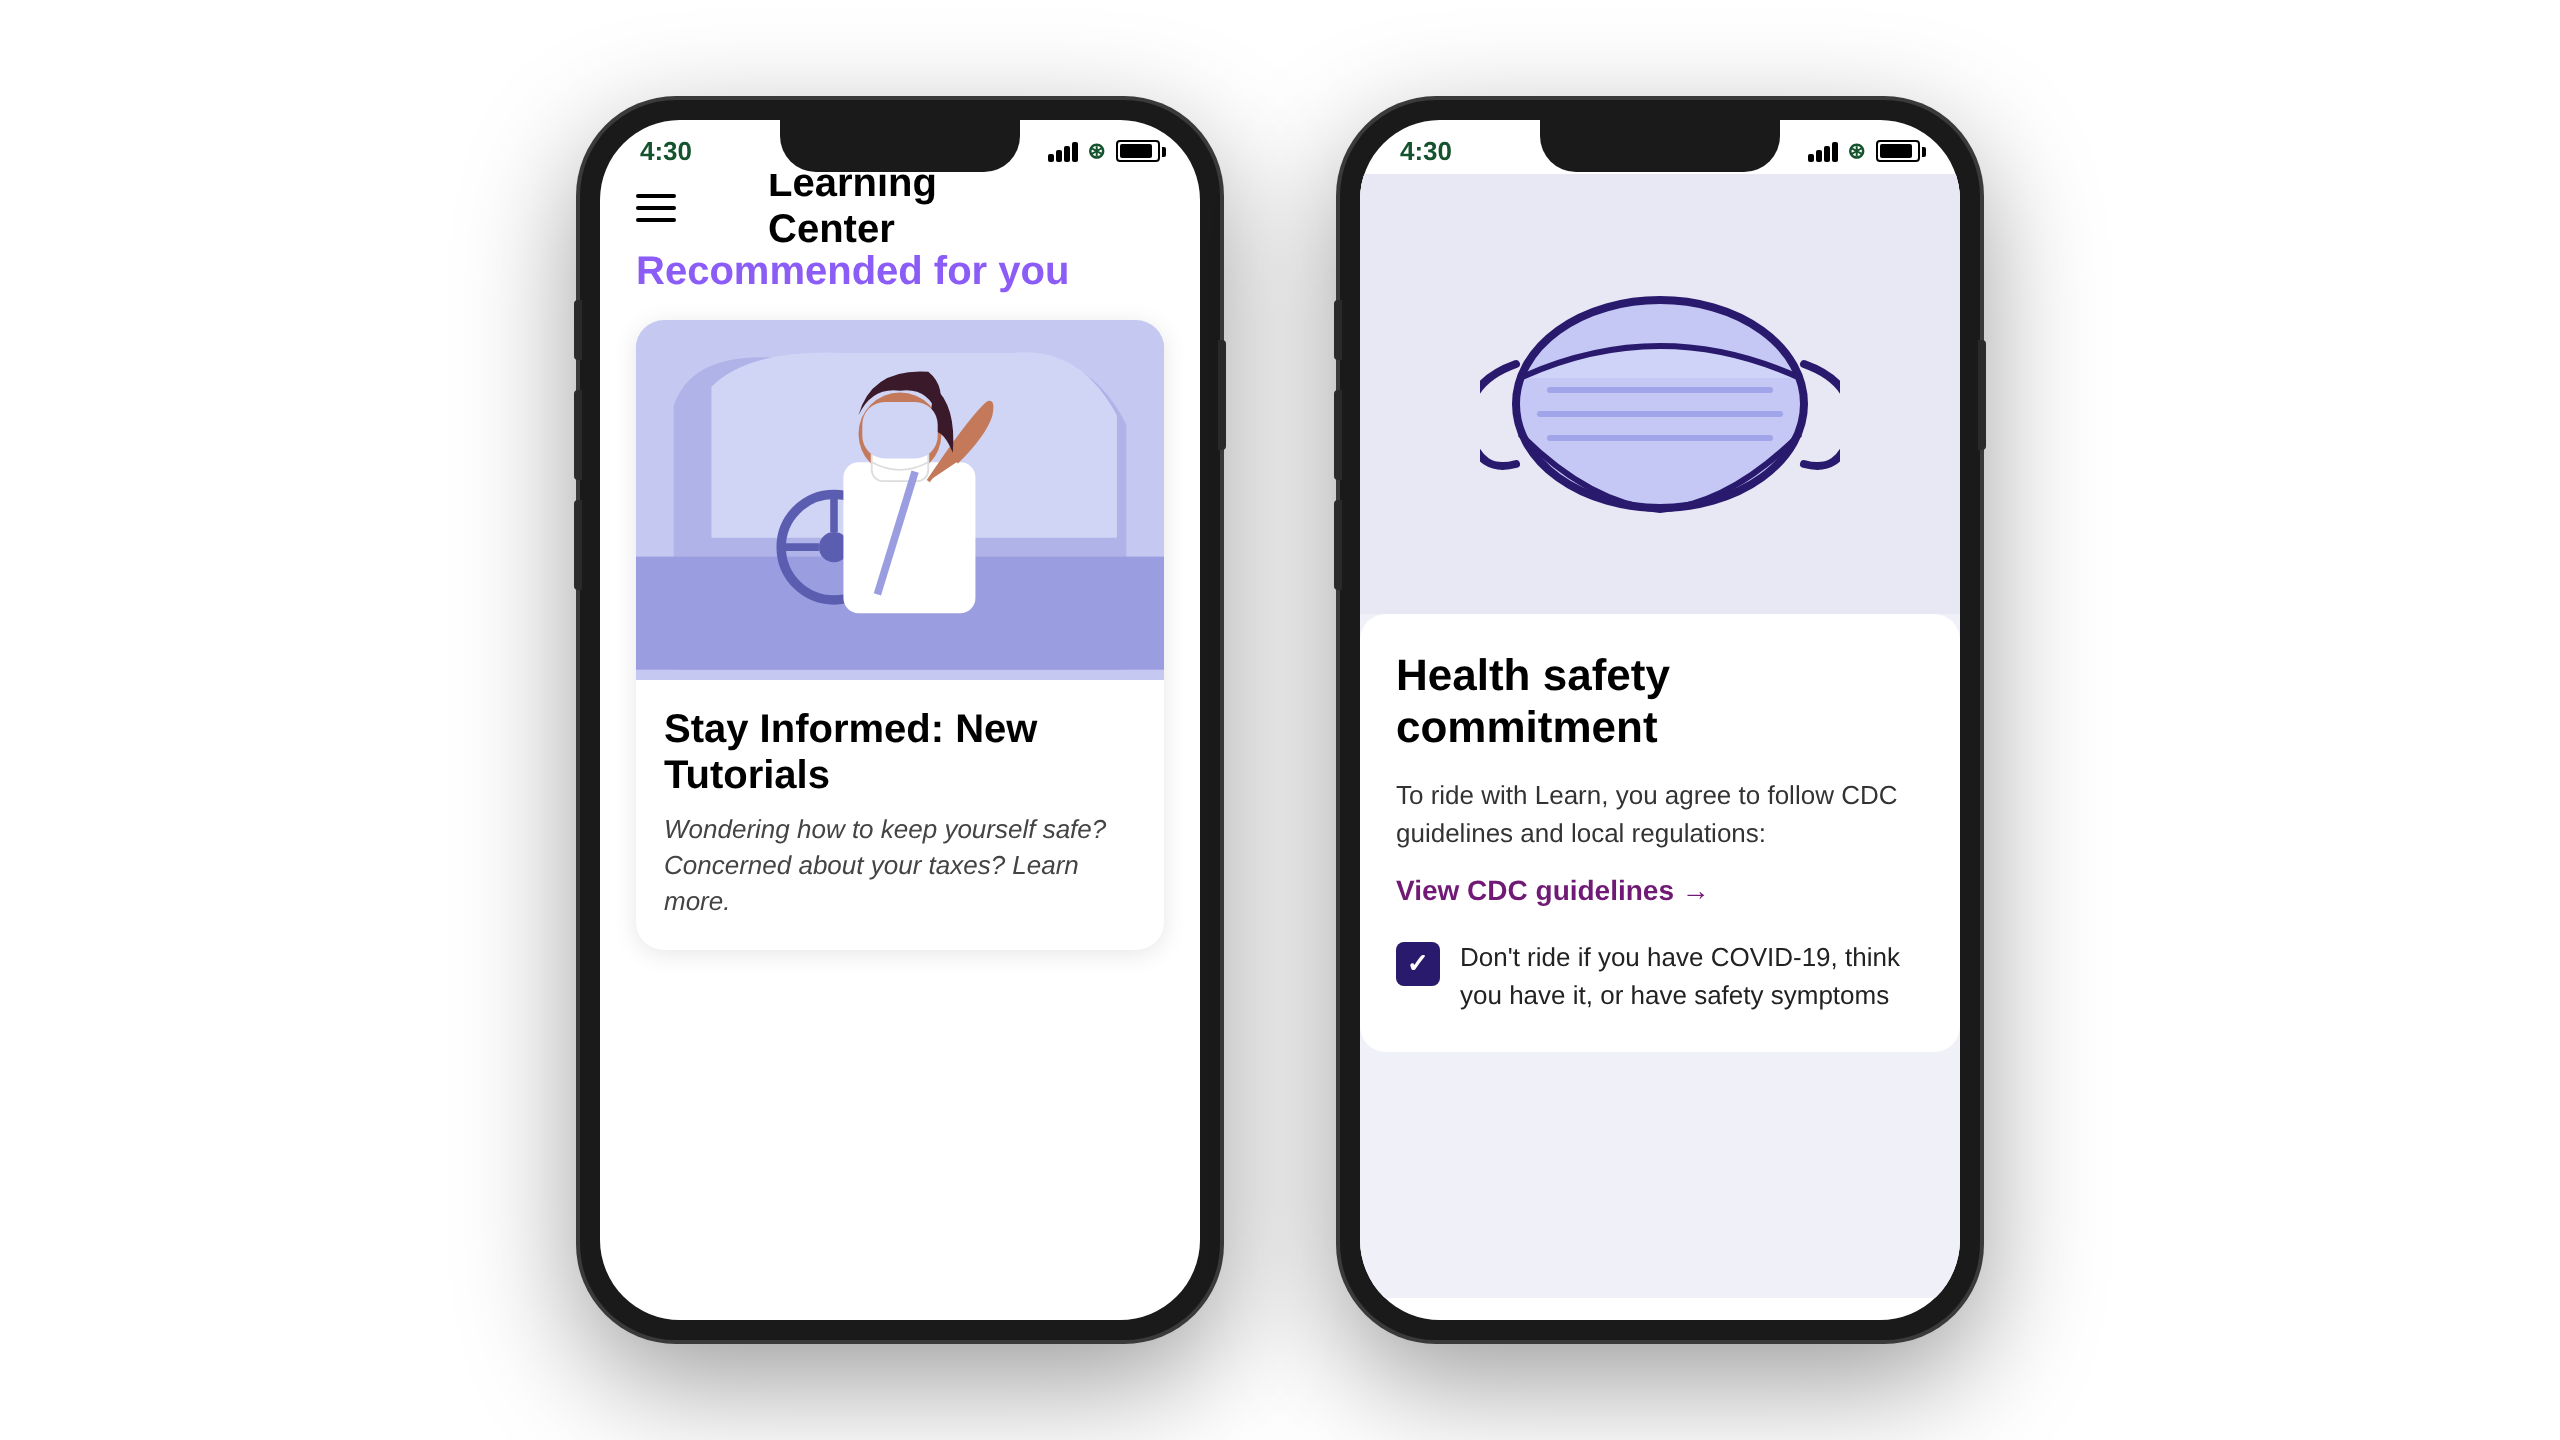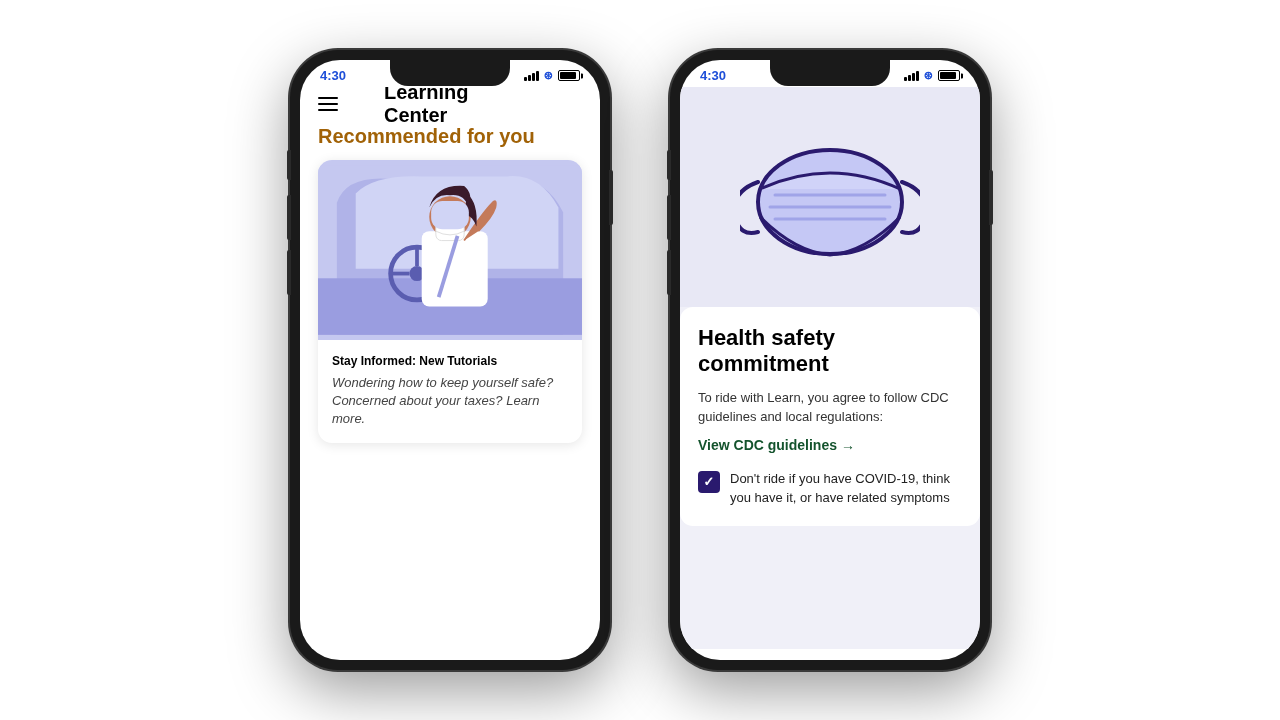--- a/index.html
+++ b/index.html
@@ -50,21 +50,21 @@
     }
 
     
     .status-bar {
       display: flex;
       justify-content: space-between;
       align-items: center;
       padding: 8px 20px 4px;
       font-size: 12px;
       font-weight: 600;
-      color: #1d4ed8;
+      color: #14532d;
       position: relative;
       z-index: 5;
     }
 
     .status-time {
       font-size: 13px;
       font-weight: 700;
     }
 
     .status-icons {
@@ -160,21 +160,21 @@
       left: 50%;
       transform: translateX(-50%);
       font-size: 20px;
       font-weight: 700;
       color: #000;
     }
 
     .section-title {
       font-size: 20px;
       font-weight: 800;
-      color: #a16207;
+      color: #8b5cf6;
       margin-bottom: 12px;
     }
 
     .card {
       border-radius: 14px;
       overflow: hidden;
       background: #fff;
       box-shadow: 0 2px 12px rgba(0,0,0,0.1);
     }
 
@@ -187,21 +187,21 @@
       display: flex;
       align-items: center;
       justify-content: center;
     }
 
     .card-body {
       padding: 14px;
     }
 
     .card-title {
-      font-size: 12px;
+      font-size: 20px;
       font-weight: 800;
       color: #000;
       margin-bottom: 6px;
     }
 
     .card-desc {
       font-size: 13px;
       color: #444;
       line-height: 1.4;
       font-style: italic;
@@ -239,21 +239,21 @@
     .safety-desc {
       font-size: 13px;
       color: #333;
       line-height: 1.5;
       margin-bottom: 10px;
     }
 
     .cdc-link {
       font-size: 14px;
       font-weight: 700;
-      color: #14532d;
+      color: #701a75;
       display: flex;
       align-items: center;
       gap: 6px;
       margin-bottom: 16px;
       cursor: pointer;
     }
 
     .checkbox-row {
       display: flex;
       align-items: flex-start;
@@ -462,19 +462,19 @@
         </div>
 
         <div class="safety-body">
           <h2 class="safety-title">Health safety commitment</h2>
           <p class="safety-desc">To ride with Learn, you agree to follow CDC guidelines and local regulations:</p>
           <div class="cdc-link">
             <span>View CDC guidelines →</span>
           </div>
           <div class="checkbox-row">
             <div class="checkbox"></div>
-            <span class="checkbox-text">Don't ride if you have COVID-19, think you have it, or have related symptoms</span>
+            <span class="checkbox-text">Don't ride if you have COVID-19, think you have it, or have safety symptoms</span>
           </div>
         </div>
       </div>
     </div>
   </div>
 </div>
 
 </body></html>

